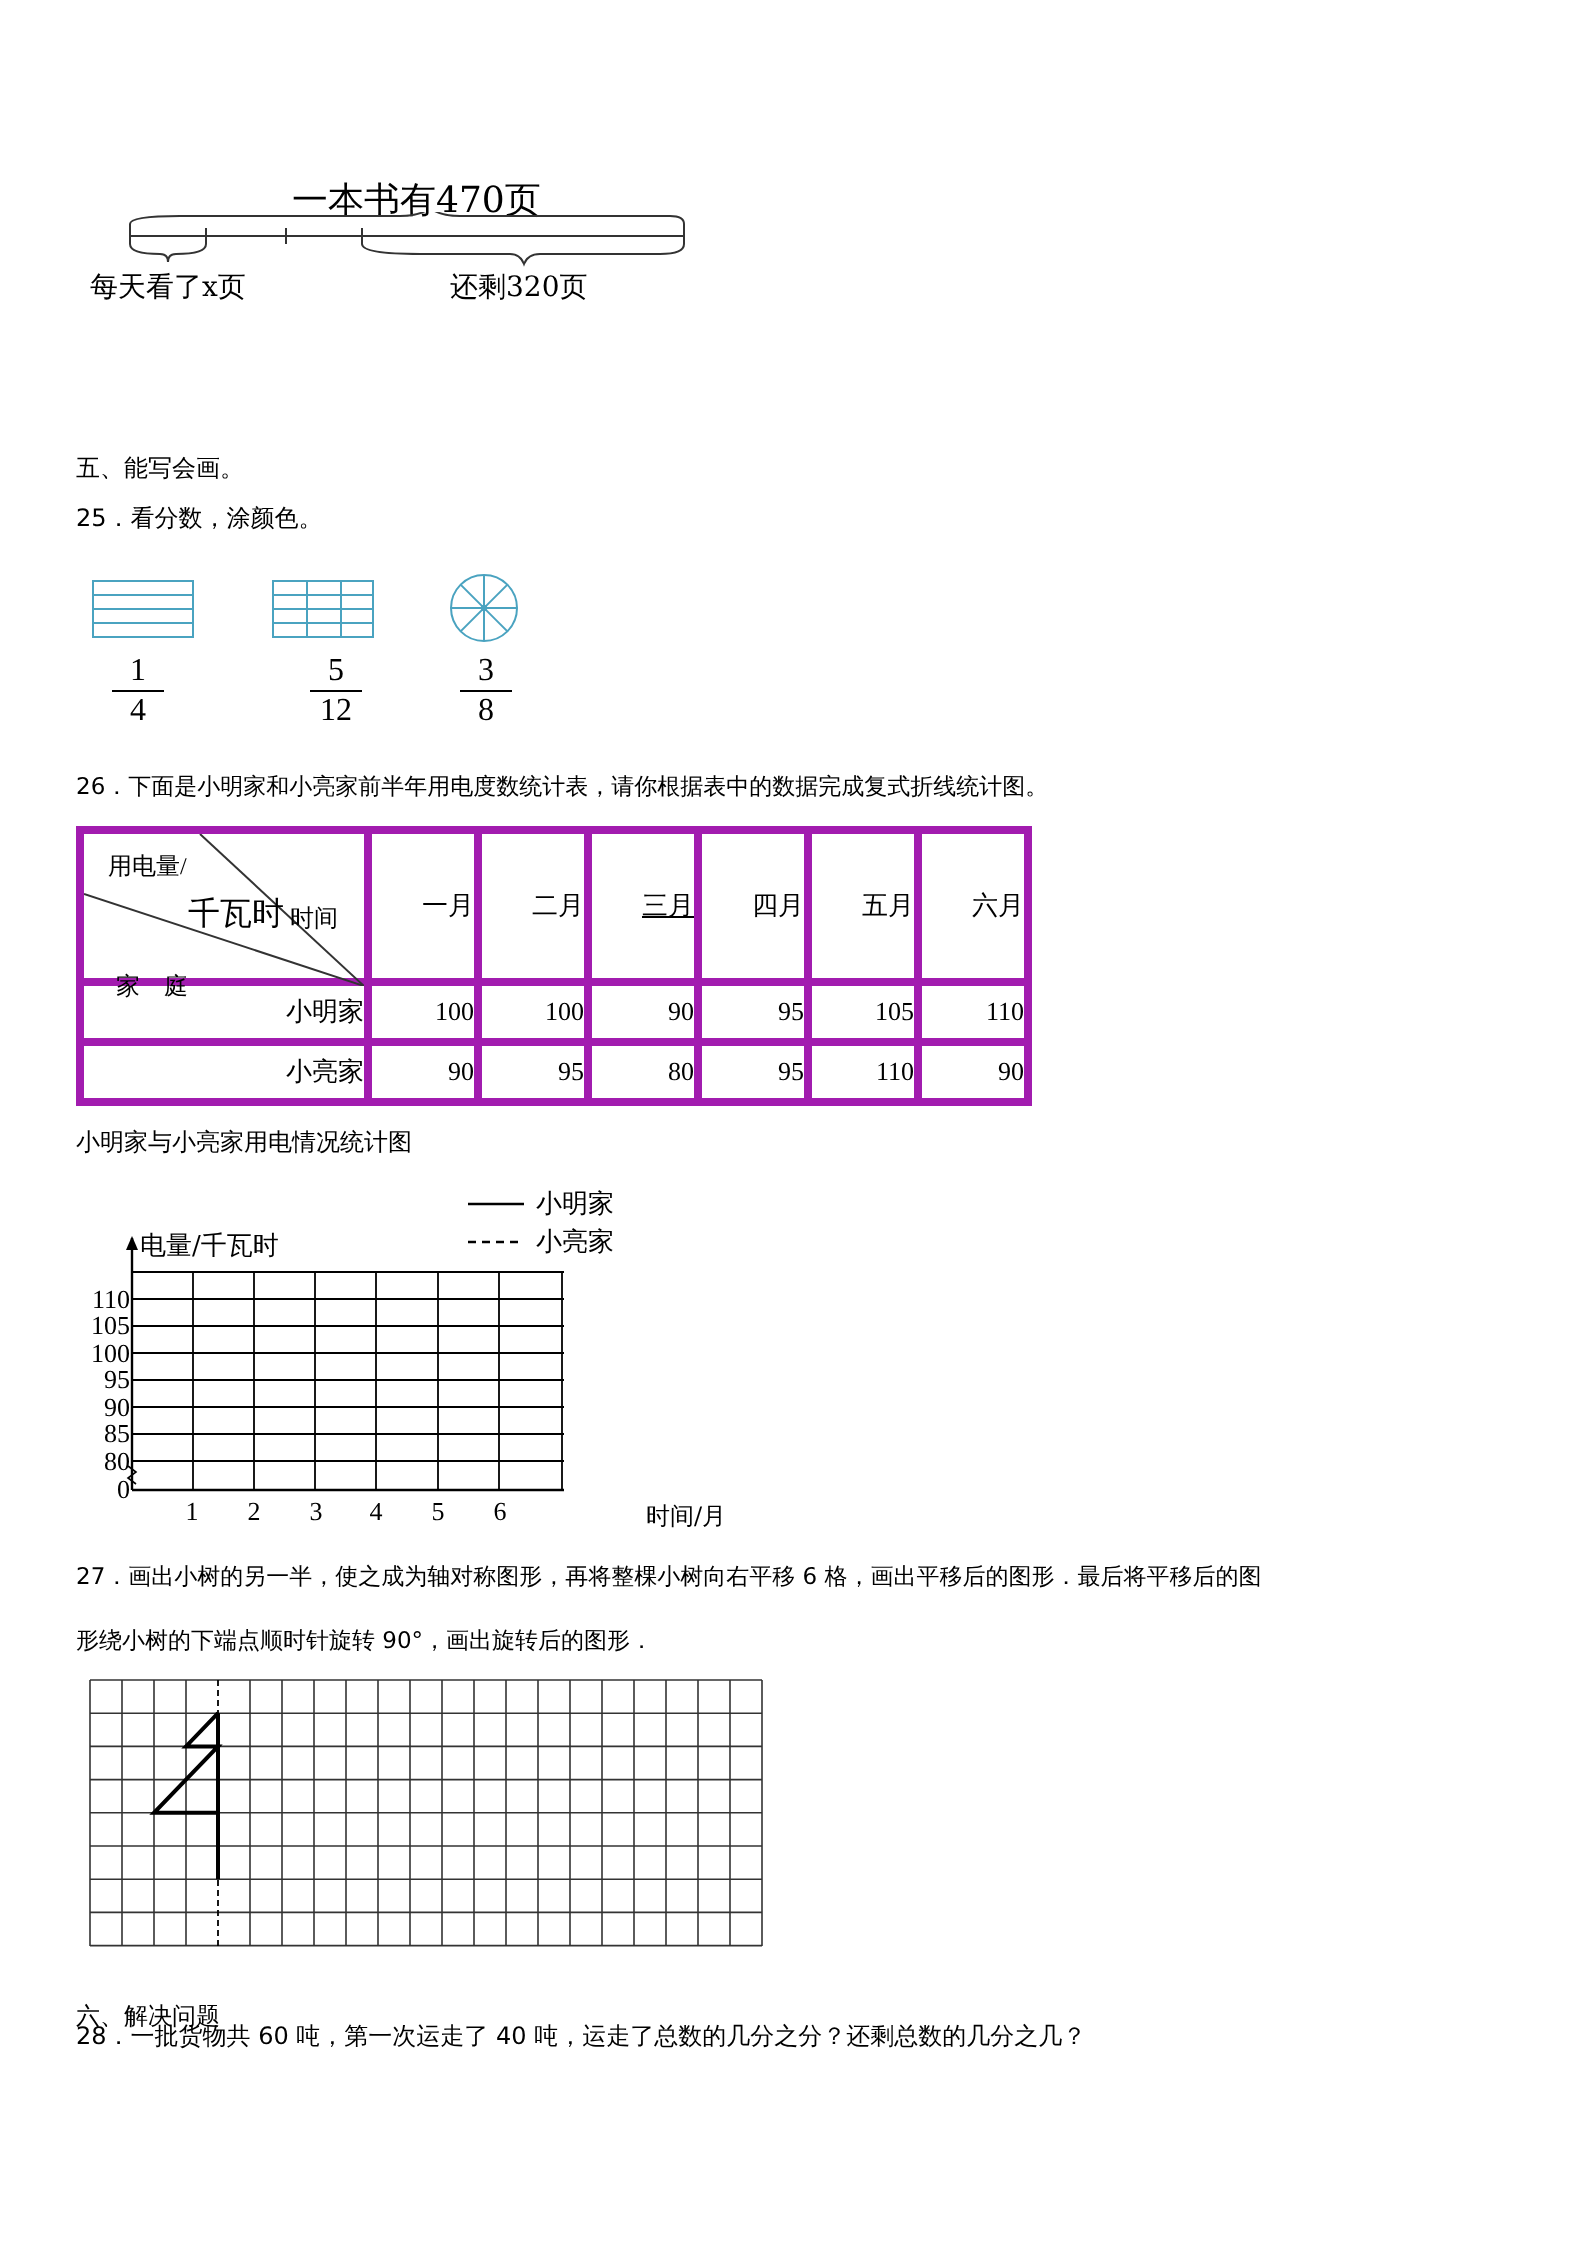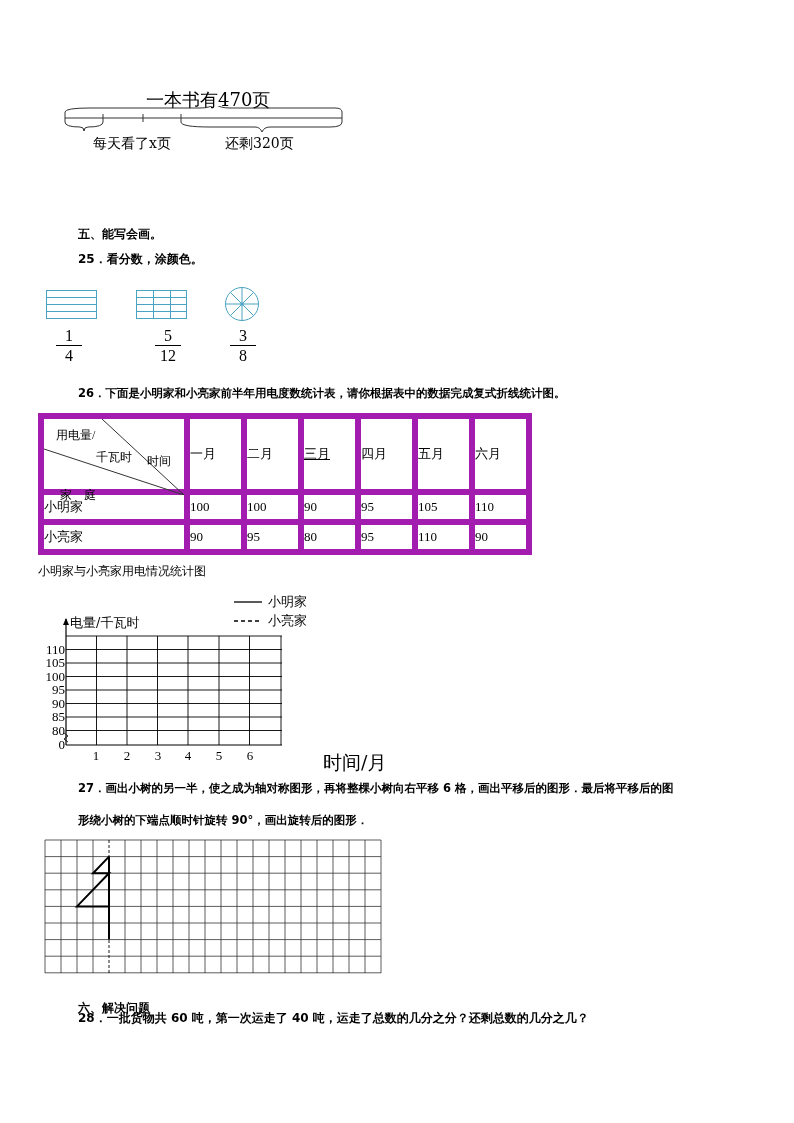--- a/index.html
+++ b/index.html
@@ -1,42 +1,42 @@
 <!DOCTYPE html>
 <html><head>
 <meta charset="utf-8">
 <style>
   html, body { margin:0; padding:0; background:#fff; }
   body { width:794px; height:1123px; position:relative; overflow:hidden;
          font-family:"DejaVu Sans","Liberation Sans",sans-serif; color:#000; }
   .abs { position:absolute; }
-  .q { font-size:12px; font-weight:bold; white-space:nowrap;margin-left:40px; }
+  .q { font-size:12px; font-weight:normal; white-space:nowrap; }
   .serif { font-family:"DejaVu Serif","Liberation Serif",serif; }
   .frac { position:absolute; width:30px; text-align:center; font-family:"Liberation Serif","DejaVu Serif",serif; font-size:16px; line-height:17px; }
   .frac .bar { border-top:1px solid #000; margin:1px 2px; }
   table.usage { position:absolute; left:38px; top:413px; border-collapse:collapse; font-family:"Liberation Serif","DejaVu Serif",serif; font-size:13px; }
-  table.usage td { border:6px solid #a21caf; text-align:left; padding:0; }
+  table.usage td { border:4px solid #a21caf; text-align:right; padding:0; }
   .cap { font-size:12px; white-space:nowrap; }
 </style>
 </head>
 <body>
 
 <div class="abs serif" style="left:146px;top:88px;font-size:18px;">一本书有470页</div>
 <svg class="abs" style="left:60px;top:106px;" width="290" height="28">
   <path d="M5 6 Q5 2 30 2 L140 2 Q150 2 155 -2 Q160 2 170 2 L275 2 Q282 2 282 6" fill="none" stroke="#333" stroke-width="1"></path>
   <line x1="5" y1="12" x2="282" y2="12" stroke="#333"></line>
   <line x1="5" y1="6" x2="5" y2="16" stroke="#333"></line>
   <line x1="43" y1="8" x2="43" y2="16" stroke="#333"></line>
   <line x1="83" y1="8" x2="83" y2="16" stroke="#333"></line>
   <line x1="121" y1="8" x2="121" y2="16" stroke="#333"></line>
   <line x1="282" y1="6" x2="282" y2="16" stroke="#333"></line>
   <path d="M5 16 Q5 21 20 21 Q24 21 24 25 Q24 21 28 21 Q43 21 43 16" fill="none" stroke="#333"></path>
   <path d="M121 16 Q121 21 150 21 L195 21 Q200 21 202 26 Q204 21 210 21 L270 21 Q282 21 282 16" fill="none" stroke="#333"></path>
 </svg>
-<div class="abs serif" style="left:45px;top:135px;font-size:14px;margin-left:48px;">每天看了x页</div>
+<div class="abs serif" style="left:45px;top:135px;font-size:14px;">每天看了x页</div>
 <div class="abs serif" style="left:225px;top:135px;font-size:14px;">还剩320页</div>
 
 <div class="abs q" style="left:38px;top:226px;">五、能写会画。</div>
 <div class="abs q" style="left:38px;top:251px;">25．看分数，涂颜色。</div>
 
 <svg class="abs" style="left:46px;top:290px;" width="52" height="30">
   <rect x="0.5" y="0.5" width="50" height="28" fill="none" stroke="#4aa3c0"></rect>
   <line x1="0" y1="7.5" x2="51" y2="7.5" stroke="#4aa3c0"></line>
   <line x1="0" y1="14.5" x2="51" y2="14.5" stroke="#4aa3c0"></line>
   <line x1="0" y1="21.5" x2="51" y2="21.5" stroke="#4aa3c0"></line>
@@ -79,21 +79,21 @@
 <table class="usage">
   <tbody>
       <tr style="height:76px;">
     <td style="width:140px;position:relative;">
       <svg class="abs" style="left:0;top:0;" width="140" height="76">
         <line x1="58" y1="0" x2="140" y2="76" stroke="#333"></line>
         <line x1="0" y1="30" x2="140" y2="76" stroke="#333"></line>
       </svg>
       <span class="abs" style="left:12px;top:8px;font-size:12px;">用电量/</span>
       <span class="abs" style="left:103px;top:8px;font-size:12px;margin-top:26px;">时间</span>
-      <span class="abs" style="left:52px;top:30px;font-size:12px;">千瓦时</span>
+      <span class="abs" style="left:52px;top:30px;font-size:16px;">千瓦时</span>
       <span class="abs" style="left:16px;top:52px;font-size:12px;margin-top:16px;">家　庭</span>
     </td>
     <td style="width:51px;">一月</td>
     <td style="width:51px;">二月</td>
     <td style="width:51px;text-decoration:underline;">三月</td>
     <td style="width:51px;">四月</td>
     <td style="width:51px;">五月</td>
     <td style="width:51px;">六月</td>
   </tr>
   <tr style="height:30px;">
@@ -172,21 +172,21 @@
   </g>
   <g font-family="Liberation Serif, DejaVu Serif, serif" font-size="13" text-anchor="middle">
     <text x="66" y="145">1</text>
     <text x="97" y="145">2</text>
     <text x="128" y="145">3</text>
     <text x="158" y="145">4</text>
     <text x="189" y="145">5</text>
     <text x="220" y="145">6</text>
   </g>
 </svg>
-<div class="abs cap serif" style="left:275px;top:750px;font-size:19px;padding-left:48px;">时间/月</div>
+<div class="abs cap serif" style="left:275px;top:750px;font-size:12px;padding-left:48px;">时间/月</div>
 
 <div class="abs q" style="left:38px;top:781px;font-size:11.5px;">27．画出小树的另一半，使之成为轴对称图形，再将整棵小树向右平移 6 格，画出平移后的图形．最后将平移后的图</div>
 <div class="abs q" style="left:38px;top:813px;font-size:11.5px;">形绕小树的下端点顺时针旋转 90°，画出旋转后的图形．</div>
 
 <svg class="abs" style="left:44px;top:839px;" width="340" height="136">
   <g stroke="#333" stroke-width="0.8">
 
     <line x1="1" y1="1" x2="337" y2="1"></line>
     <line x1="1" y1="17.6" x2="337" y2="17.6"></line>
     <line x1="1" y1="34.2" x2="337" y2="34.2"></line>

